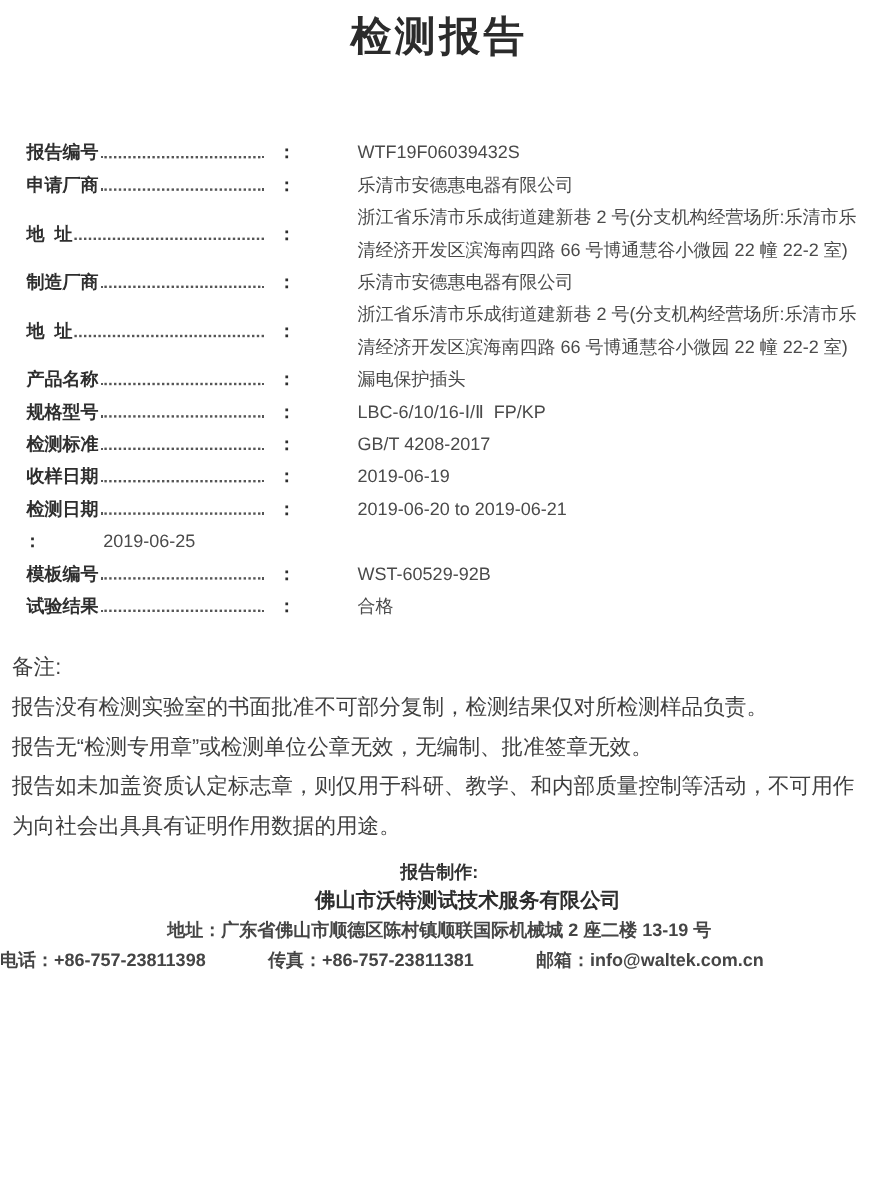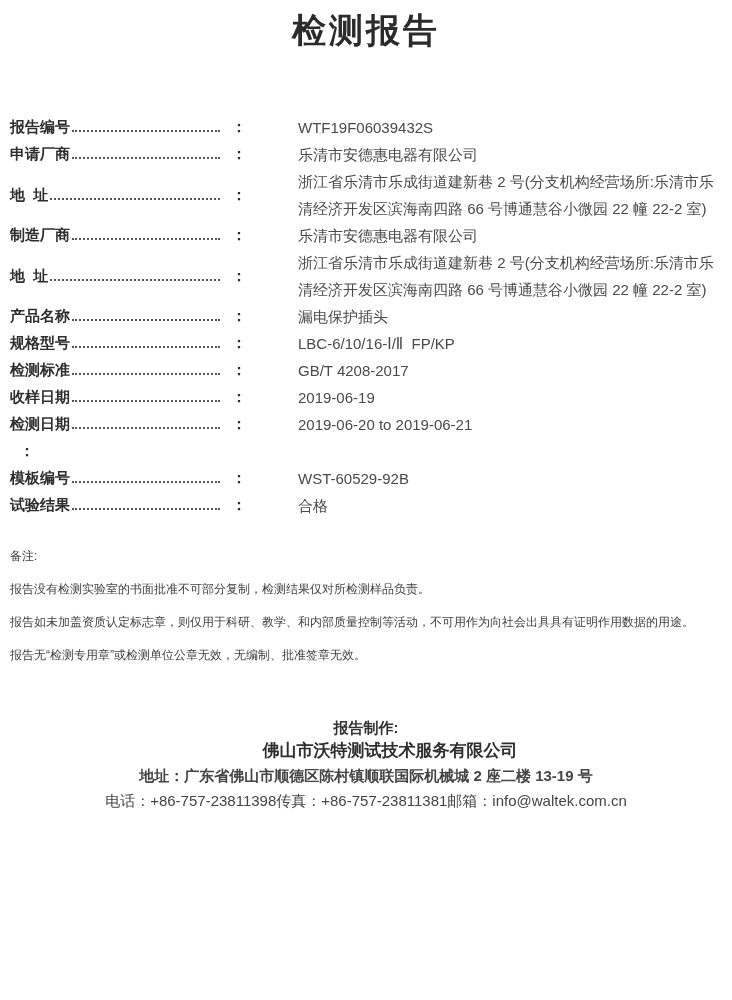--- a/index.html
+++ b/index.html
@@ -8,34 +8,34 @@
     font-family:"Liberation Sans","DejaVu Sans",sans-serif;color:#3c3c3c;
   }
   .title{
     position:absolute;left:0;right:0;top:8px;text-align:center;
     font-size:34px;font-weight:bold;letter-spacing:3px;color:#2b2b2b;
   }
   
   .fields{position:absolute;left:10px;right:10px;top:114px;}
   .frow{display:flex;align-items:center;min-height:27px;}
   .flabel{width:212px;display:flex;align-items:baseline;font-weight:bold;font-size:15px;color:#2e2e2e;}
-  .ftext{white-space:pre;}
+  .ftext{white-space:pre;margin-left:12px;}
   .leader{flex:1;border-bottom:2px dotted #555;height:11px;margin:0 2px;}
   .fcolon{width:34px;text-align:center;font-weight:bold;font-size:15px;color:#2e2e2e;}
   .fvalue{flex:1;font-size:15px;color:#4a4a4a;line-height:27px;white-space:pre-wrap;margin-left:42px;}
   
-  .notes{position:absolute;left:10px;right:8px;top:540px;font-size:12px;line-height:33px;color:#3f3f3f;}
+  .notes{position:absolute;left:10px;right:8px;top:540px;font-size:18px;line-height:33px;color:#3f3f3f;}
   .notes-heading{font-weight:normal;}
   
   .maker{position:absolute;left:0;right:0;top:718px;text-align:center;color:#333;}
   .maker-heading{font-size:15px;font-weight:bold;line-height:20px;}
   .maker-company{font-size:17px;font-weight:bold;line-height:22px;margin-top:2px;color:#2e2e2e;padding-left:48px;}
   .maker-address{font-size:15px;font-weight:bold;line-height:22px;margin-top:3px;color:#454545;}
-  .maker-contact{font-size:15px;font-weight:normal;line-height:22px;margin-top:3px;color:#454545;
-    display:flex;justify-content:center;}
+  .maker-contact{font-size:15px;font-weight:bold;line-height:22px;margin-top:3px;color:#454545;
+    display:flex;justify-content:flex-start;gap:52px;}
   
   .sig-left{position:absolute;left:37px;top:845px;width:318px;height:140px;}
   .sig-right{position:absolute;left:398px;top:826px;width:324px;height:165px;}
   .sig-role{position:absolute;font-size:14px;font-weight:bold;color:#3a3a3a;z-index:3;}
   .sig-left .sig-role{left:8px;top:8px;}
   .sig-right .sig-role{left:50px;top:26px;}
   .sig-line{position:absolute;border-top:1px solid #979797;z-index:1;}
   .sig-left .sig-line{left:0;right:0;top:104px;}
   .sig-right .sig-line{left:28px;right:2px;top:121px;}
   .sig-name{position:absolute;font-size:15px;color:#1d4ed8;z-index:3;}
@@ -139,20 +139,21 @@
       <div class="flabel">
         <span class="ftext">检测日期</span>
         <span class="leader"></span>
       </div>
       <div class="fcolon">：</div>
       <div class="fvalue">2019-06-20 to 2019-06-21</div>
     </div>
 
     <div class="frow">
       <div class="fcolon">：</div>
+      <div class="fvalue">2019-06-25</div>
     </div>
 
     <div class="frow">
       <div class="flabel">
         <span class="ftext">模板编号</span>
         <span class="leader"></span>
       </div>
       <div class="fcolon">：</div>
       <div class="fvalue">WST-60529-92B</div>
     </div>
@@ -165,23 +166,23 @@
       <div class="fcolon">：</div>
       <div class="fvalue">合格</div>
     </div>
   </div>
 
   <div class="notes">
     <div class="notes-heading">备注:</div>
     <div>
     <div class="note-line">报告没有检测实验室的书面批准不可部分复制，检测结果仅对所检测样品负责。</div>
 
+    <div class="note-line">报告无“检测专用章”或检测单位公章无效，无编制、批准签章无效。</div>
+
     <div class="note-line">报告如未加盖资质认定标志章，则仅用于科研、教学、和内部质量控制等活动，不可用作为向社会出具具有证明作用数据的用途。</div>
-
-    <div class="note-line">报告无“检测专用章”或检测单位公章无效，无编制、批准签章无效。</div>
   </div>
   </div>
 
   <div class="maker">
     <div class="maker-heading">报告制作:</div>
     <div class="maker-company">佛山市沃特测试技术服务有限公司</div>
     <div class="maker-address">地址：广东省佛山市顺德区陈村镇顺联国际机械城 2 座二楼 13-19 号</div>
     <div class="maker-contact">
       <span>电话：+86-757-23811398</span>
       <span>传真：+86-757-23811381</span>

